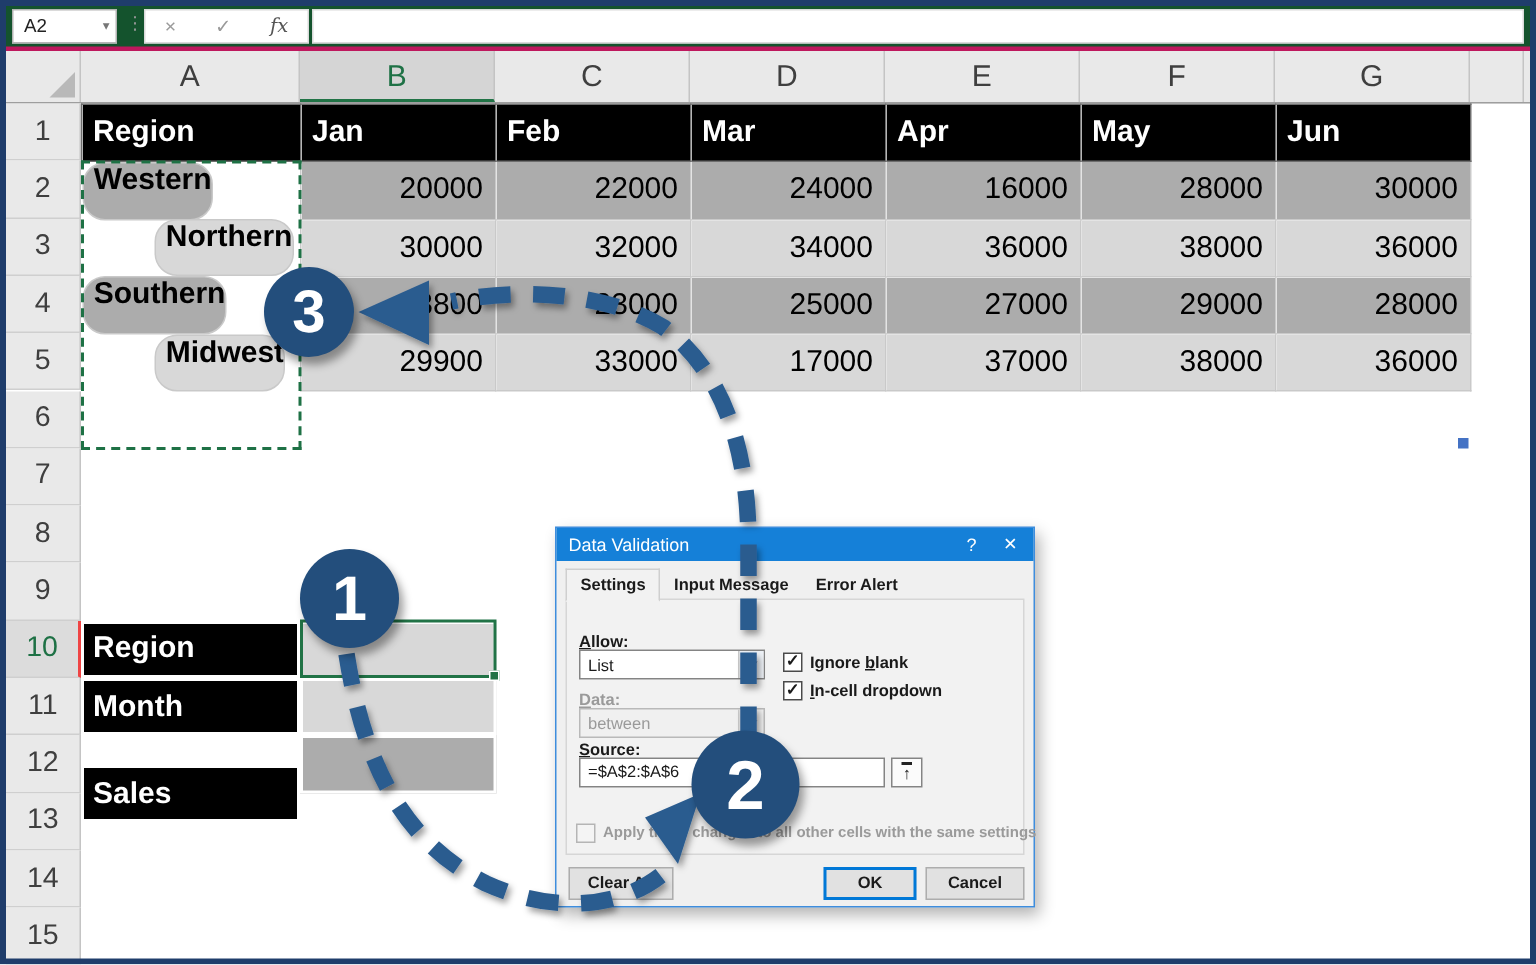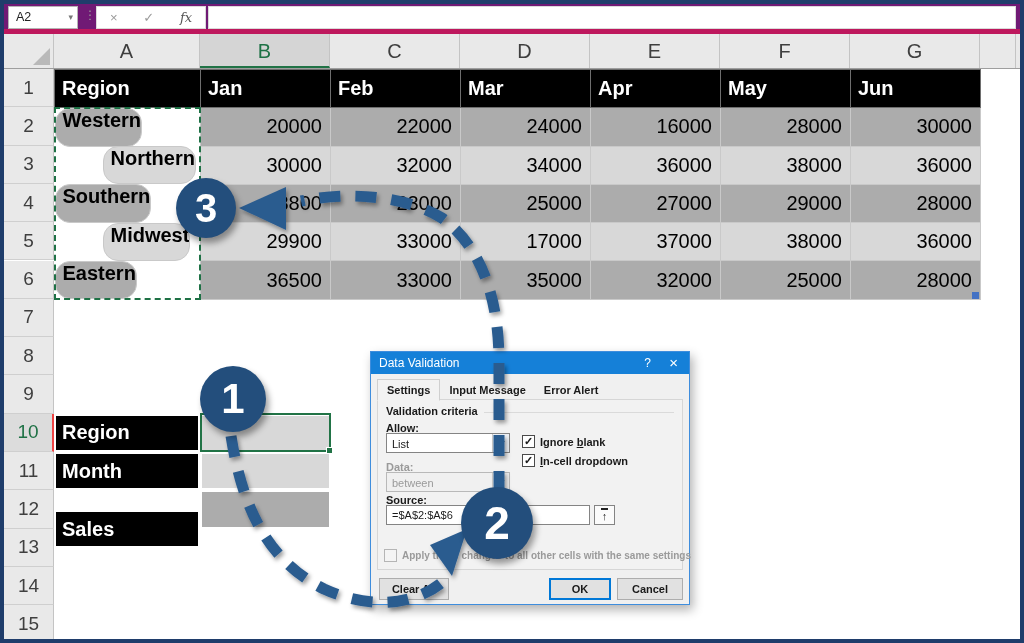--- a/index.html
+++ b/index.html
@@ -1,20 +1,20 @@
 <!DOCTYPE html>
 <html><head>
 <meta charset="utf-8">
 <style>
   html,body{margin:0;padding:0;background:#ffffff;}
   *{box-sizing:border-box;font-family:"Liberation Sans",sans-serif;}
   .stage{position:relative;width:1024px;height:643px;background:#ffffff;overflow:hidden;}
 
   
-  .topbar{position:absolute;left:0;top:0;width:1024px;height:34px;background:#701a75;border-bottom:5px solid #be185d;}
+  .topbar{position:absolute;left:0;top:0;width:1024px;height:34px;background:#14532d;border-bottom:3px solid #be185d;}
   .namebox{position:absolute;left:8px;top:6px;width:70px;height:23px;background:#fff;border:1px solid #B5B5B5;font-size:12.5px;color:#222;line-height:21px;padding-left:7px;}
   .namebox .caret{position:absolute;right:4px;top:0;font-size:9px;color:#777;line-height:21px;}
   .grip{position:absolute;left:84px;top:8px;font-size:12px;color:#9a9a9a;letter-spacing:-1px;}
   .fxbox{position:absolute;left:96px;top:6px;width:110px;height:23px;background:#fff;border:1px solid #DADADA;display:flex;align-items:center;justify-content:space-around;}
   .fxbtn{color:#9a9a9a;font-size:13px;line-height:21px;}
   .fxbtn.fx{font-family:"DejaVu Serif",serif;font-style:italic;color:#555;font-size:13px;}
   .formulafield{position:absolute;left:208px;top:6px;width:808px;height:23px;background:#fff;border:1px solid #DADADA;}
 
   
   .colheaders{position:absolute;left:0;top:34px;width:1024px;height:35px;background:#E9E9E9;border-bottom:1px solid #9E9E9E;}
@@ -196,29 +196,20 @@
         </tr>
         <tr class="light">
           <td class="lbl">Midwest</td>
           <td>29900</td>
           <td>33000</td>
           <td>17000</td>
           <td>37000</td>
           <td>38000</td>
           <td>36000</td>
         </tr>
-        <tr class="dark">
-          <td class="lbl">Eastern</td>
-          <td>36500</td>
-          <td>33000</td>
-          <td>35000</td>
-          <td>32000</td>
-          <td>25000</td>
-          <td>28000</td>
-        </tr>
       </tbody>
   </table>
   <div class="ants"></div>
   <div class="rangedot"></div>
 
   <div id="entryform">
       <div class="formlbl" style="top: 413.7px; height: 38.3px;">Region</div>
       <div class="formval light2" style="top: 413.7px; height: 38.3px;"></div>
       <div class="formlbl" style="top: 452px; height: 38.3px;">Month</div>
       <div class="formval light2" style="top: 452px; height: 38.3px;"></div>
@@ -234,24 +225,20 @@
       <span class="dlg-title-text">Data Validation</span>
       <span class="dlg-help">?</span>
       <span class="dlg-close">×</span>
     </div>
     <div class="tabs">
       <span class="tab active">Settings</span>
       <span class="tab">Input Message</span>
       <span class="tab">Error Alert</span>
     </div>
     <div class="tabpage">
-      <div class="grouphdr">
-        <span class="glabel">Validation criteria</span>
-        <span class="gline"></span>
-      </div>
       <div class="lbl allow"><span class="u">A</span><span>llow:</span></div>
       <div class="combo list">
         <span class="cval">List</span>
         <span class="chev">
             <i></i>
           </span>
       </div>
       <div class="cb cb1">
         <span class="box">
             <em>✓</em>

